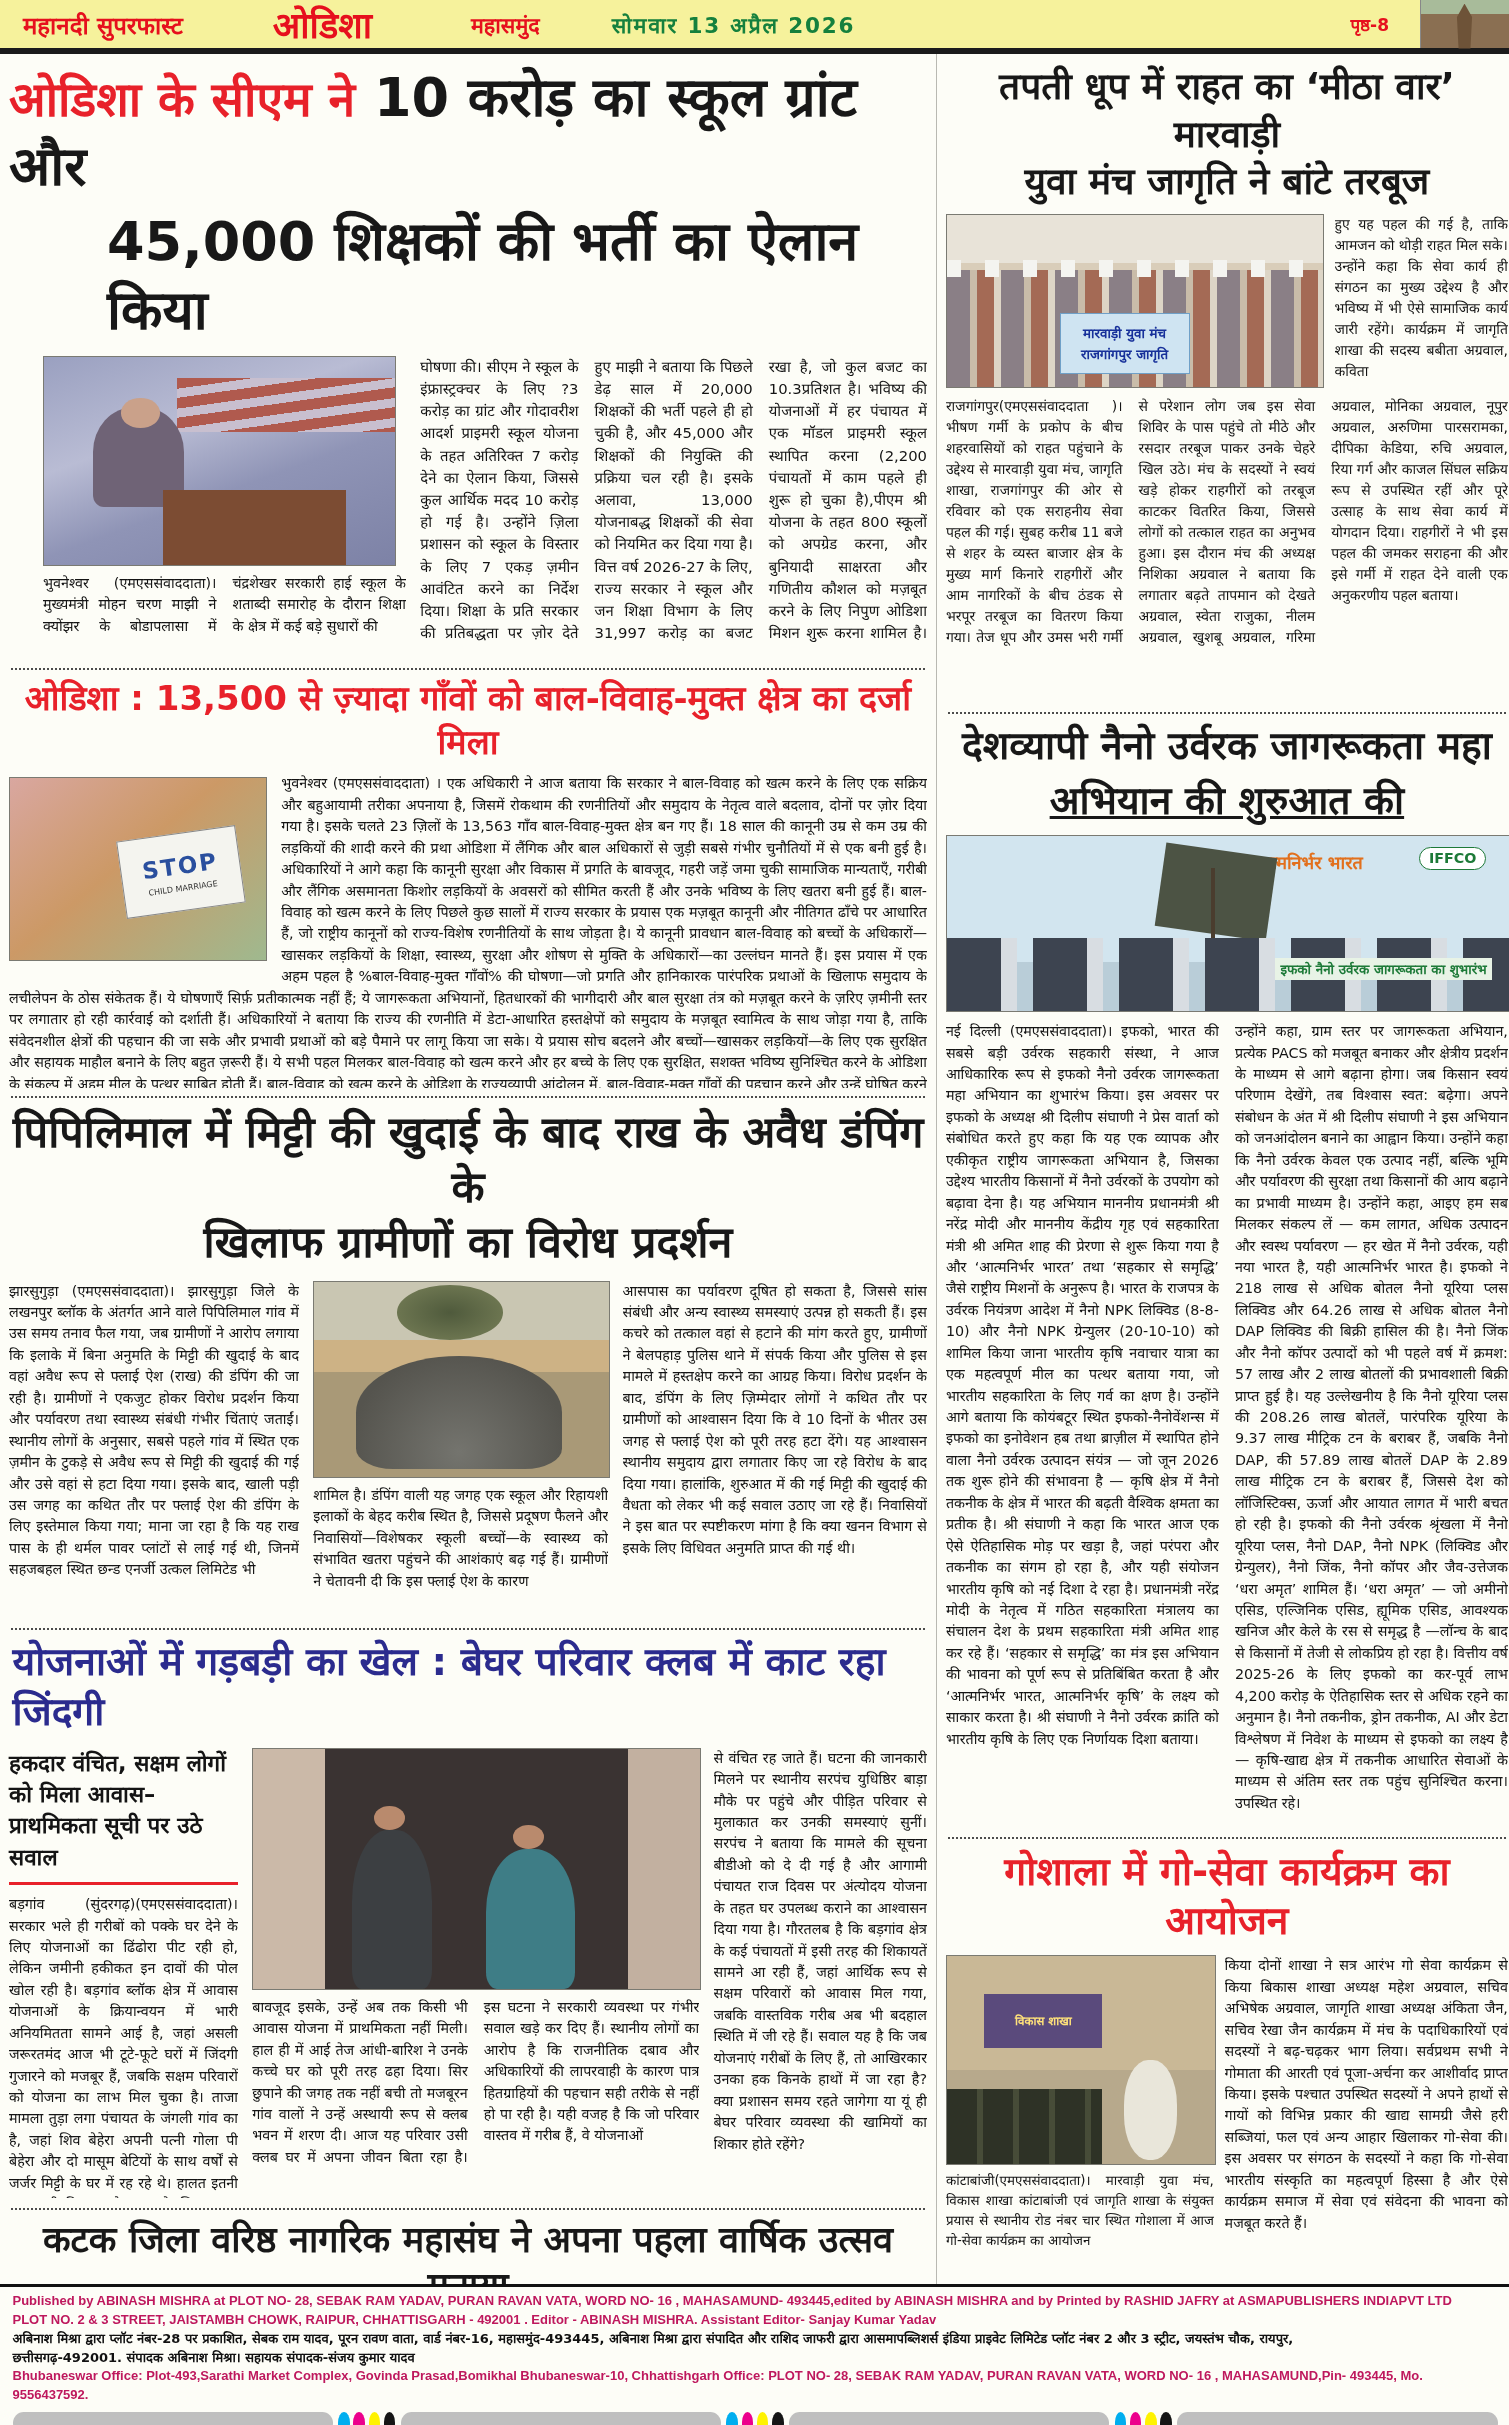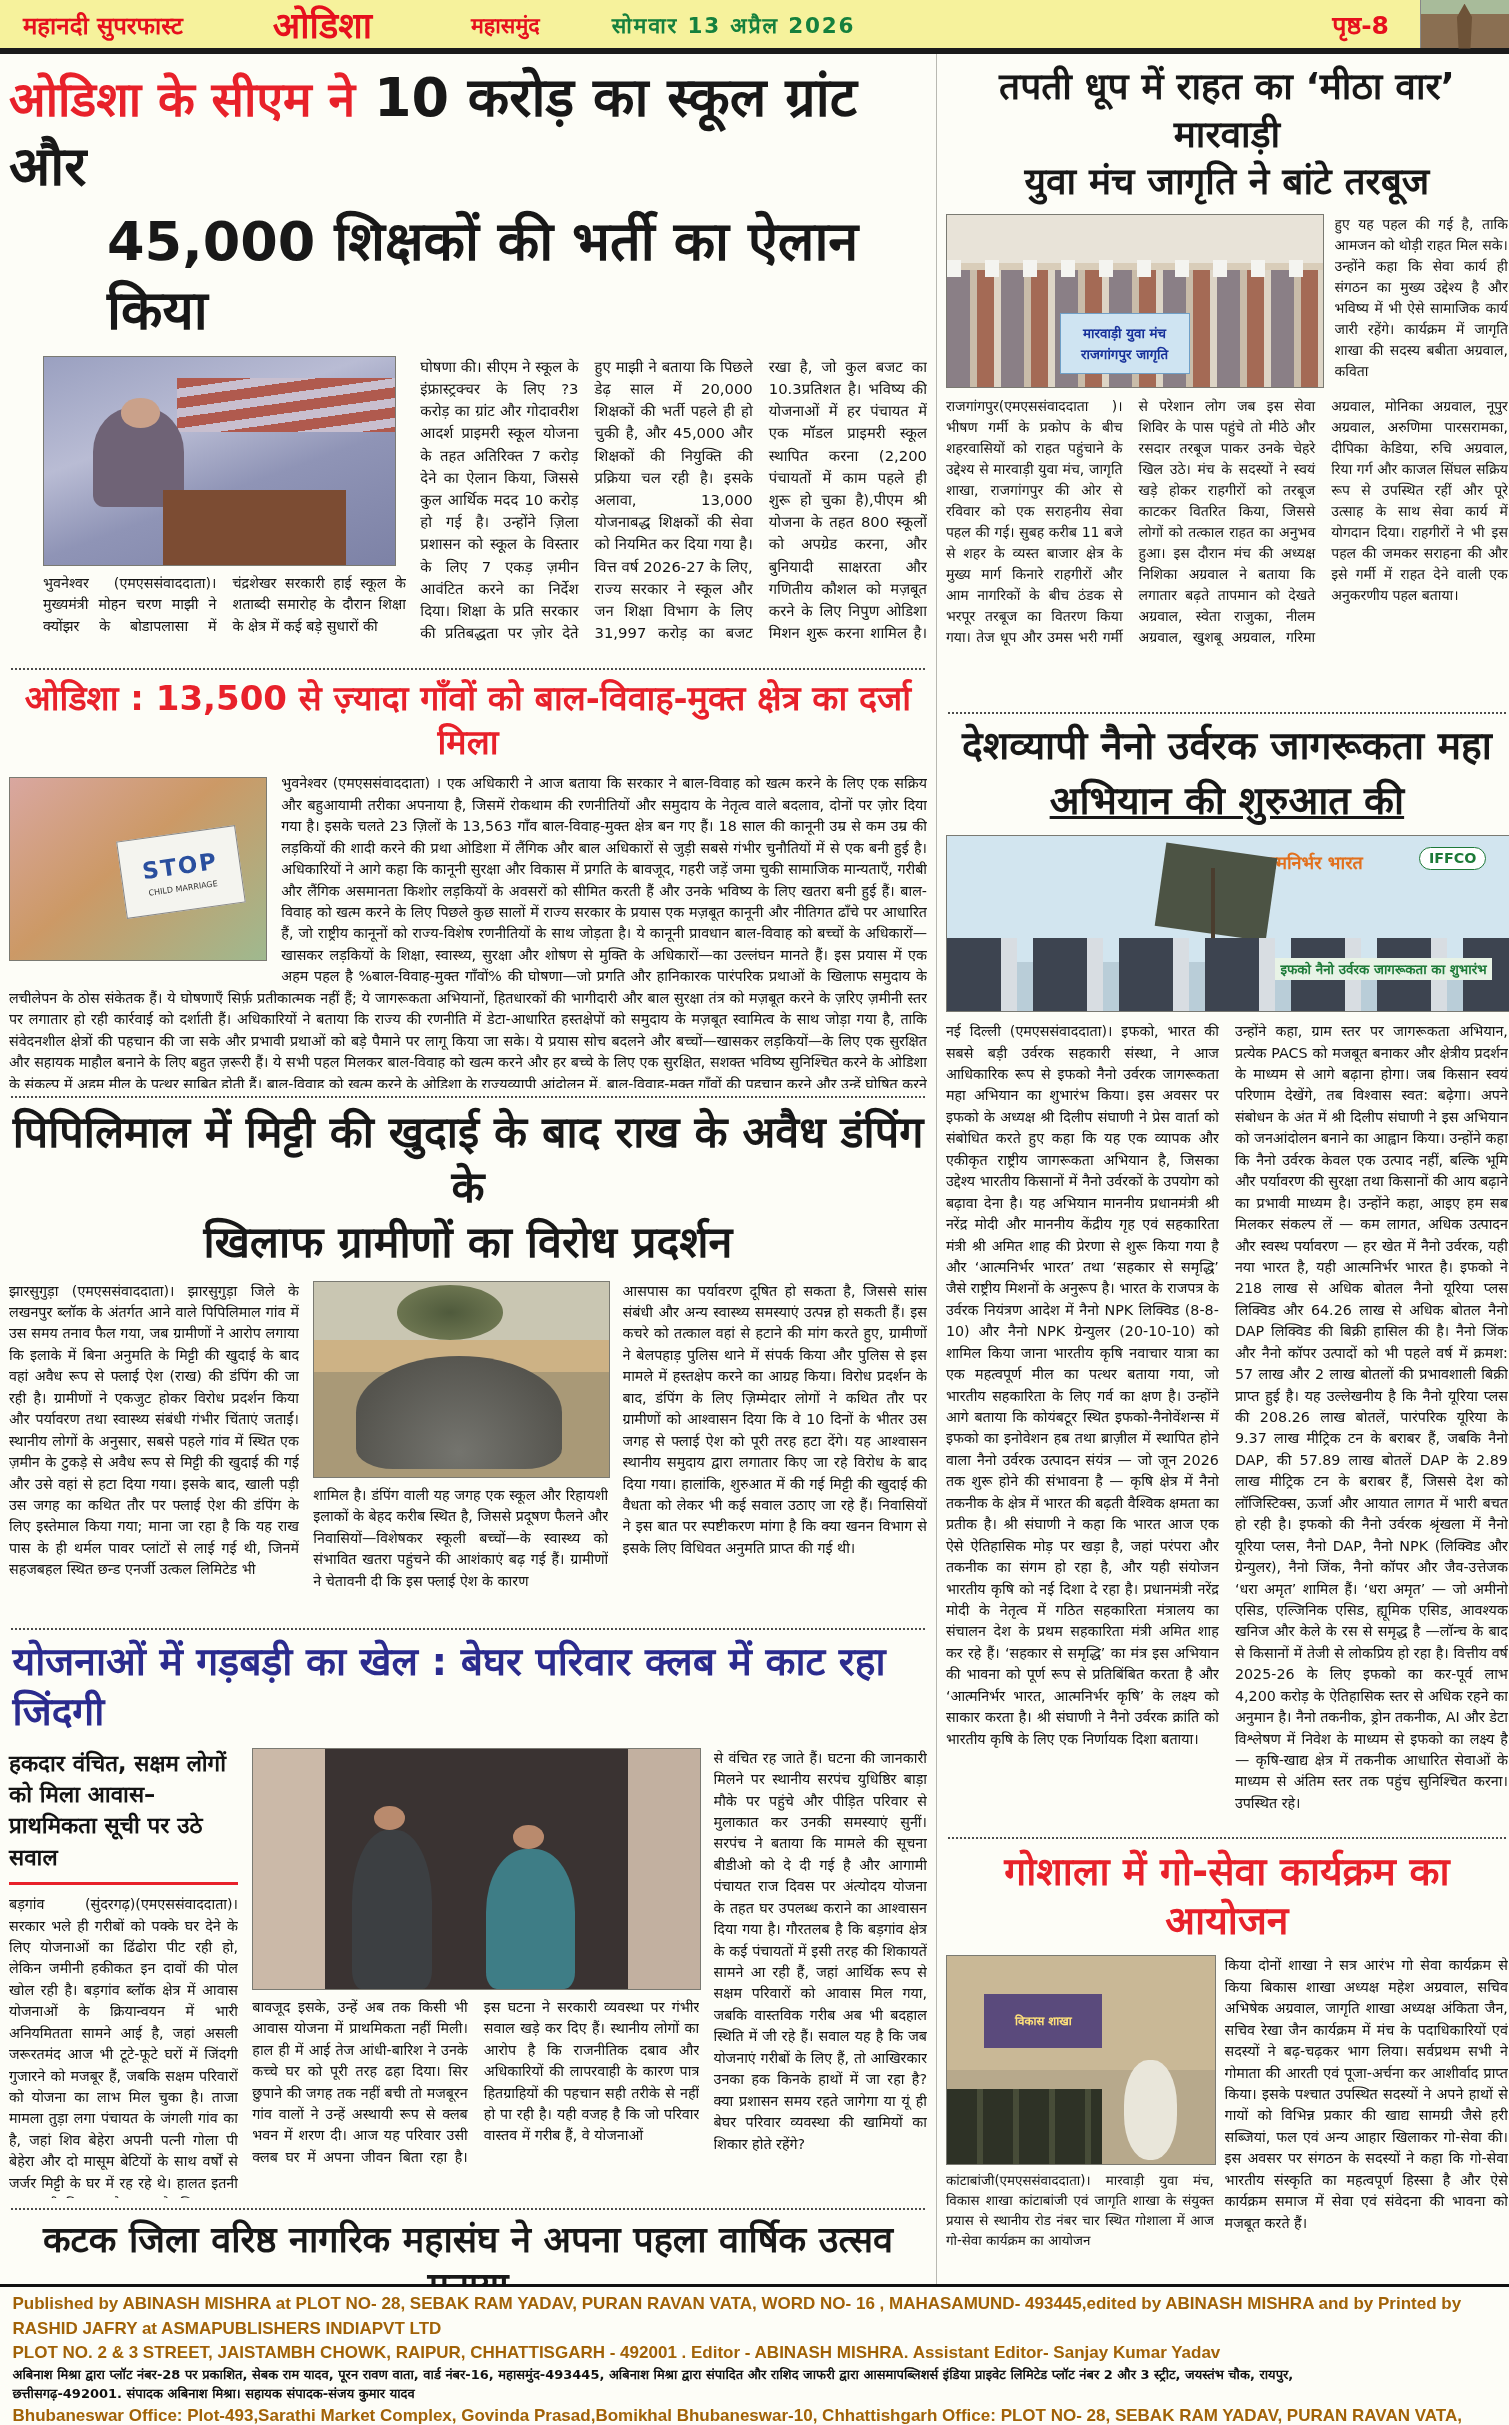--- a/index.html
+++ b/index.html
@@ -4,21 +4,21 @@
 <style>
   html,body{margin:0;padding:0;background:#e9e9e2;}
   .page{position:relative;width:1510px;height:2426px;margin:0 auto;background:#fdfdf7;
         font-family:"DejaVu Sans","Liberation Sans",sans-serif;color:#141414;overflow:hidden;}
   
   .masthead{height:48px;background:#f6f29c;display:flex;align-items:center;gap:36px;padding:0 23px;position:relative;}
   .mh-brand{font-size:24px;font-weight:bold;color:#e6101d;}
   .mh-title{font-size:36px;font-weight:bold;color:#e6101d;margin-left:54px;}
   .mh-city{font-size:21.5px;font-weight:bold;color:#e6101d;margin-left:63px;}
   .mh-date{font-size:21.5px;font-weight:bold;color:#15803d;margin-left:36px;letter-spacing:1.8px;}
-  .mh-page{font-size:25px;font-weight:bold;color:#e6101d;margin-left:auto;margin-right:98px;}
+  .mh-page{font-size:17px;font-weight:bold;color:#e6101d;margin-left:auto;margin-right:98px;}
   .mh-temple{position:absolute;right:0;top:0;width:89px;height:48px;
      background:linear-gradient(#a8bb9a 0 30%,#8a6f52 30% 100%);border-left:0.9px solid #888;}
   .mh-temple .tower{position:absolute;left:30px;top:3.6px;width:27px;height:45px;background:#6e5338;
      clip-path:polygon(50% 0,78% 30%,72% 100%,28% 100%,22% 30%);}
   .black-rule{height:6.3px;background:#1b1b1b;}
   
   .main{display:flex;padding:0 9px;gap:9px;}
   .colL{width:918px;flex:none;}
   .vdiv{width:0.9px;background:#b9b9b2;flex:none;}
   .colR{width:562px;flex:none;}
@@ -79,21 +79,21 @@
      background:repeating-linear-gradient(90deg,#2e3226 0 30px,#474c38 30px 36px);}
   #ph-gau .sack{position:absolute;right:14%;bottom:2%;width:20%;height:48%;border-radius:45%;background:#e9e6da;}
   #ph-gau .banner{position:absolute;left:14%;top:18%;width:44%;height:26%;background:#5a4a7c;color:#ffe27a;
      display:flex;align-items:center;justify-content:center;font-size:11.6px;font-weight:bold;}
   
   .cols3{column-count:3;column-gap:16px;}
   .cols2{column-count:2;column-gap:16px;}
   .subhead{font-weight:bold;font-size:22.4px;line-height:1.4;border-bottom:3.6px solid #e8212a;padding-bottom:9px;margin-bottom:9px;}
   
   .footer{position:absolute;left:0;right:0;bottom:0;height:134px;border-top:3.6px solid #111;padding:5.4px 12.5px 0 12.5px;background:#fdfdf7;}
-  .f-en{font-family:"Liberation Sans",sans-serif;font-weight:bold;font-size:17px;line-height:1.45;color:#a16207;}
+  .f-en{font-family:"Liberation Sans",sans-serif;font-weight:bold;font-size:13px;line-height:1.45;color:#be185d;}
   .f-hi{font-size:13px;line-height:1.45;color:#111;font-weight:bold;}
   .regrow{display:flex;align-items:center;gap:5.4px;margin-top:7.2px;}
   .gbar{flex:1;height:21.5px;background:#bfbfbf;border-radius:10.7px;}
   .dots{display:flex;gap:3.6px;flex:none;}
   .dot{width:11.6px;height:21.5px;border-radius:50%;}
   .c{background:#00aeef;} .m{background:#ec008c;} .y{background:#fff200;} .k{background:#151515;}
 </style>
 </head>
 <body>
 

